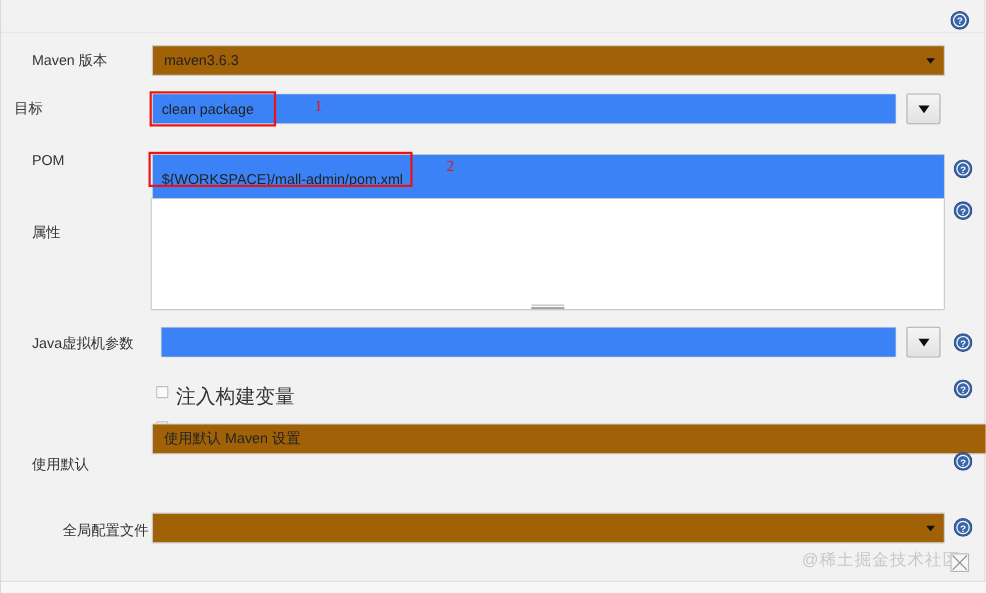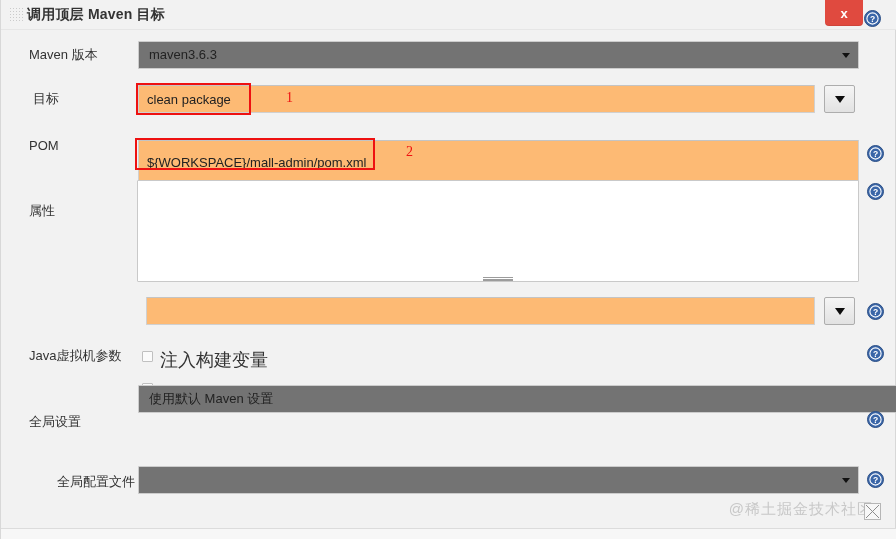--- a/index.html
+++ b/index.html
@@ -82,35 +82,35 @@
   .row-label {
     position: absolute;
     font-size: 13px;
     color: #333333;
     white-space: nowrap;
     text-align: left;
   }
   .txt-input {
     position: absolute;
     box-sizing: border-box;
-    background: #fdba74;
+    background: #3b82f6;
     border: 1px solid #d0d0d0;
     border-top-color: #c4c4c4;
     font-family: "Liberation Sans", "DejaVu Sans", sans-serif;
     font-size: 13px;
     color: #222222;
     padding: 0 8px;
     line-height: 26px;
     outline: none;
     border-radius: 1px;
   }
   .sel-input {
     position: absolute;
     box-sizing: border-box;
-    background: #737373;
+    background: #a16207;
     border: 1px solid #cccccc;
     font-size: 13px;
     color: #222222;
     padding: 0 22px 4px 10px;
     line-height: 26px;
     border-radius: 1px;
     cursor: pointer;
     white-space: nowrap;
     overflow: hidden;
   }
@@ -234,42 +234,37 @@
     left: 0; top: 529px;
     width: 896px; height: 10px;
     background: #f7f7f7;
   }
 </style>
 </head>
 <body>
 
 <div id="window">
 
-  <div id="titlebar">
-    <div class="grip-dots"></div>
-    <div id="title-text">调用顶层 Maven 目标</div>
-    <div id="close-button">x</div>
-  </div>
   <div id="title-rule"></div>
 
   <div class="help-icon" style="left:863px; top:10px;">
     <svg width="17" height="17" viewBox="0 0 17 17">
       <circle cx="8.5" cy="8.5" r="8" fill="#3a66a8" stroke="#2c4f85" stroke-width="1"></circle>
       <circle cx="8.5" cy="8.5" r="5.6" fill="none" stroke="#ffffff" stroke-width="1.1"></circle>
       <text x="8.5" y="12.2" text-anchor="middle" font-family="Liberation Sans, sans-serif" font-size="8.5" font-weight="bold" fill="#ffffff">?</text>
     </svg>
   </div>
 
   <div class="row-label" style="left:28px; top:46px;">Maven 版本</div>
   <div class="sel-input" style="left:137px; top:41px; width:721px; height:28px; line-height:26px;">
     <span>maven3.6.3</span>
     <span class="sel-arrow"></span>
   </div>
 
-  <div class="row-label" style="left:32px; top:90px;">目标</div>
+  <div class="row-label" style="left:12px; top:90px;">目标</div>
   <input class="txt-input" style="left: 137px; top: 85px; width: 677px; height: 28px;" value="clean package">
   <div class="drop-btn" style="left:823px; top:85px; height:28px;">
     <i></i>
   </div>
   <div class="annot-box" style="left:135px; top:83px; width:115px; height:32px;"></div>
   <div class="annot-num" style="left:285px; top:90px;">1</div>
 
   <div class="row-label" style="left:28px; top:138px;">POM</div>
   <input class="txt-input" style="left: 137px; top: 140px; width: 721px; height: 44px;" value="${WORKSPACE}/mall-admin/pom.xml">
   <div class="annot-box" style="left:134px; top:138px; width:240px; height:32px;"></div>
@@ -286,21 +281,21 @@
   <div id="props-area" style="left:136px; top:180px; width:722px; height:102px;"></div>
   <div id="props-grip" style="left:482px; top:277px;"></div>
   <div class="help-icon" style="left:866px; top:183px;">
     <svg width="17" height="17" viewBox="0 0 17 17">
       <circle cx="8.5" cy="8.5" r="8" fill="#3a66a8" stroke="#2c4f85" stroke-width="1"></circle>
       <circle cx="8.5" cy="8.5" r="5.6" fill="none" stroke="#ffffff" stroke-width="1.1"></circle>
       <text x="8.5" y="12.2" text-anchor="middle" font-family="Liberation Sans, sans-serif" font-size="8.5" font-weight="bold" fill="#ffffff">?</text>
     </svg>
   </div>
 
-  <div class="row-label" style="left:28px; top:303px;margin-top:44px;">Java虚拟机参数</div>
+  <div class="row-label" style="left:28px; top:303px;">Java虚拟机参数</div>
   <input class="txt-input" style="left: 145px; top: 297px; width: 669px; height: 28px;" value="">
   <div class="drop-btn" style="left:823px; top:297px; height:28px;">
     <i></i>
   </div>
   <div class="help-icon" style="left:866px; top:303px;">
     <svg width="17" height="17" viewBox="0 0 17 17">
       <circle cx="8.5" cy="8.5" r="8" fill="#3a66a8" stroke="#2c4f85" stroke-width="1"></circle>
       <circle cx="8.5" cy="8.5" r="5.6" fill="none" stroke="#ffffff" stroke-width="1.1"></circle>
       <text x="8.5" y="12.2" text-anchor="middle" font-family="Liberation Sans, sans-serif" font-size="8.5" font-weight="bold" fill="#ffffff">?</text>
     </svg>
@@ -311,21 +306,21 @@
   <div class="help-icon" style="left:866px; top:345px;">
     <svg width="17" height="17" viewBox="0 0 17 17">
       <circle cx="8.5" cy="8.5" r="8" fill="#3a66a8" stroke="#2c4f85" stroke-width="1"></circle>
       <circle cx="8.5" cy="8.5" r="5.6" fill="none" stroke="#ffffff" stroke-width="1.1"></circle>
       <text x="8.5" y="12.2" text-anchor="middle" font-family="Liberation Sans, sans-serif" font-size="8.5" font-weight="bold" fill="#ffffff">?</text>
     </svg>
   </div>
 
   <div class="cbx" style="left:141px; top:383px;"></div>
 
-  <div class="row-label" style="left:28px; top:413px;">全局设置</div>
+  <div class="row-label" style="left:28px; top:413px;">使用默认</div>
   <div class="sel-input" style="left:137px; top:385px; width:786px; height:28px;">
     <span>使用默认 Maven 设置</span>
     <span class="sel-arrow"></span>
   </div>
   <div class="help-icon" style="left:866px; top:411px;">
     <svg width="17" height="17" viewBox="0 0 17 17">
       <circle cx="8.5" cy="8.5" r="8" fill="#3a66a8" stroke="#2c4f85" stroke-width="1"></circle>
       <circle cx="8.5" cy="8.5" r="5.6" fill="none" stroke="#ffffff" stroke-width="1.1"></circle>
       <text x="8.5" y="12.2" text-anchor="middle" font-family="Liberation Sans, sans-serif" font-size="8.5" font-weight="bold" fill="#ffffff">?</text>
     </svg>

